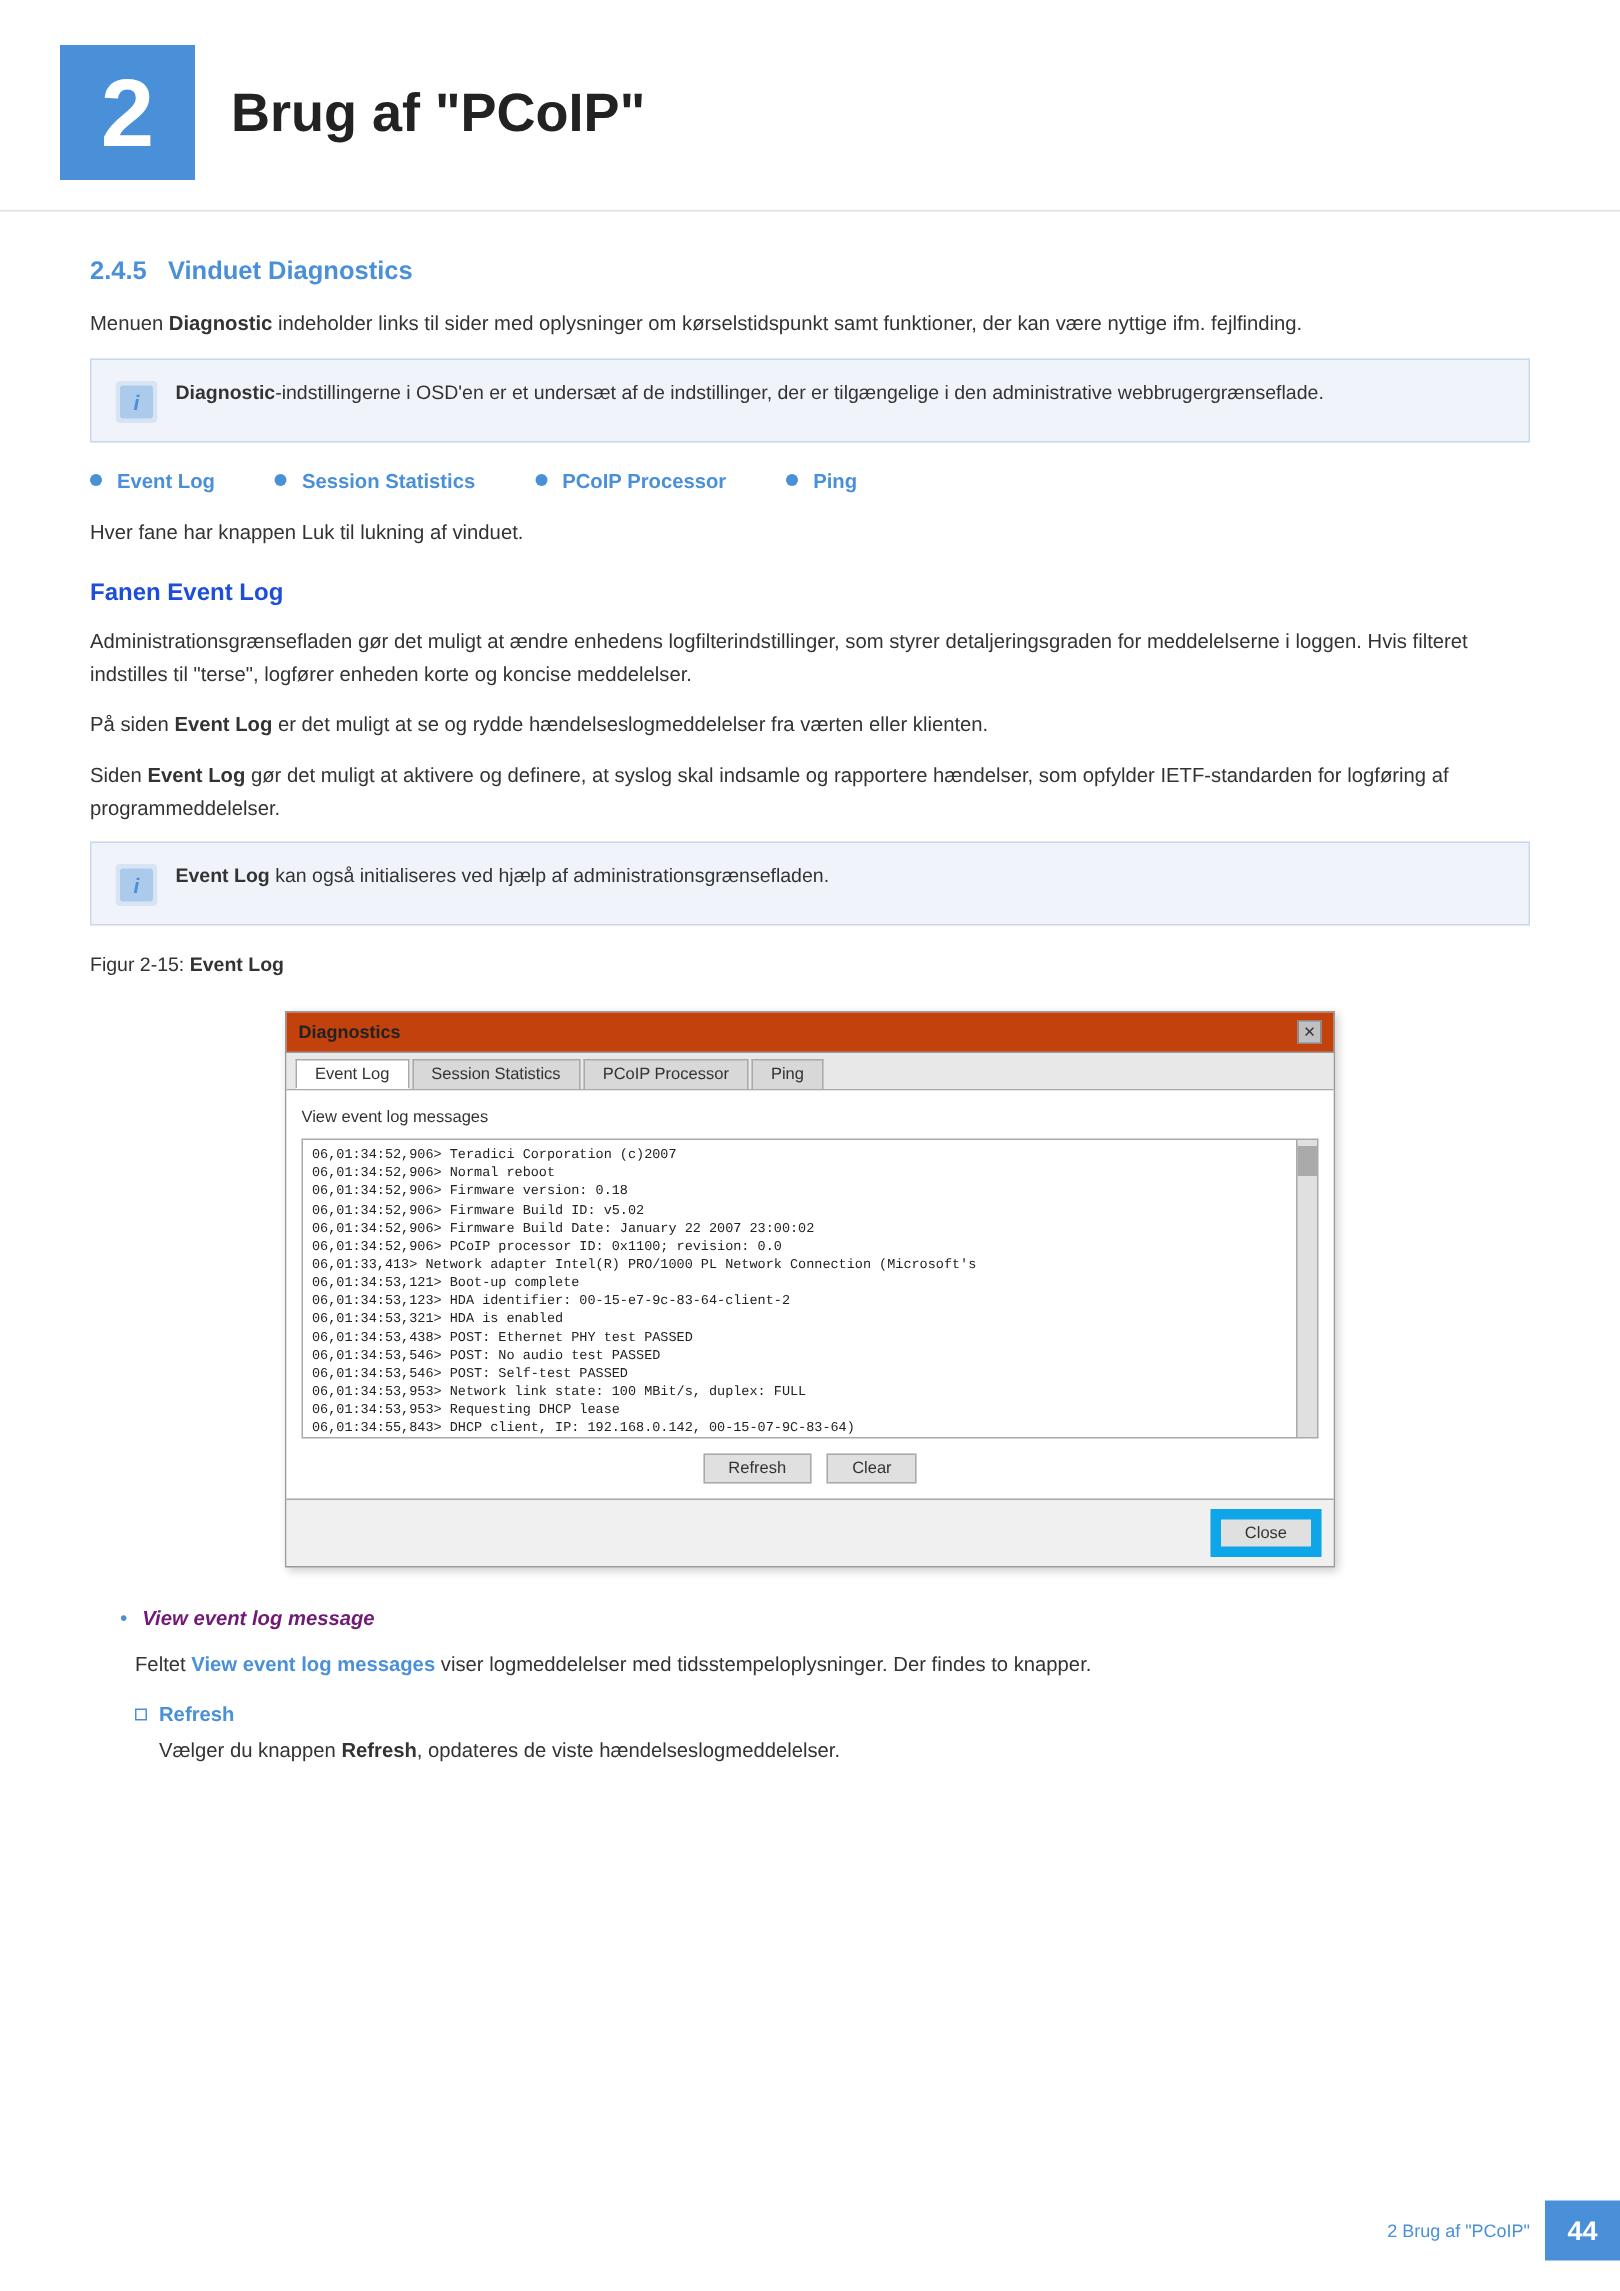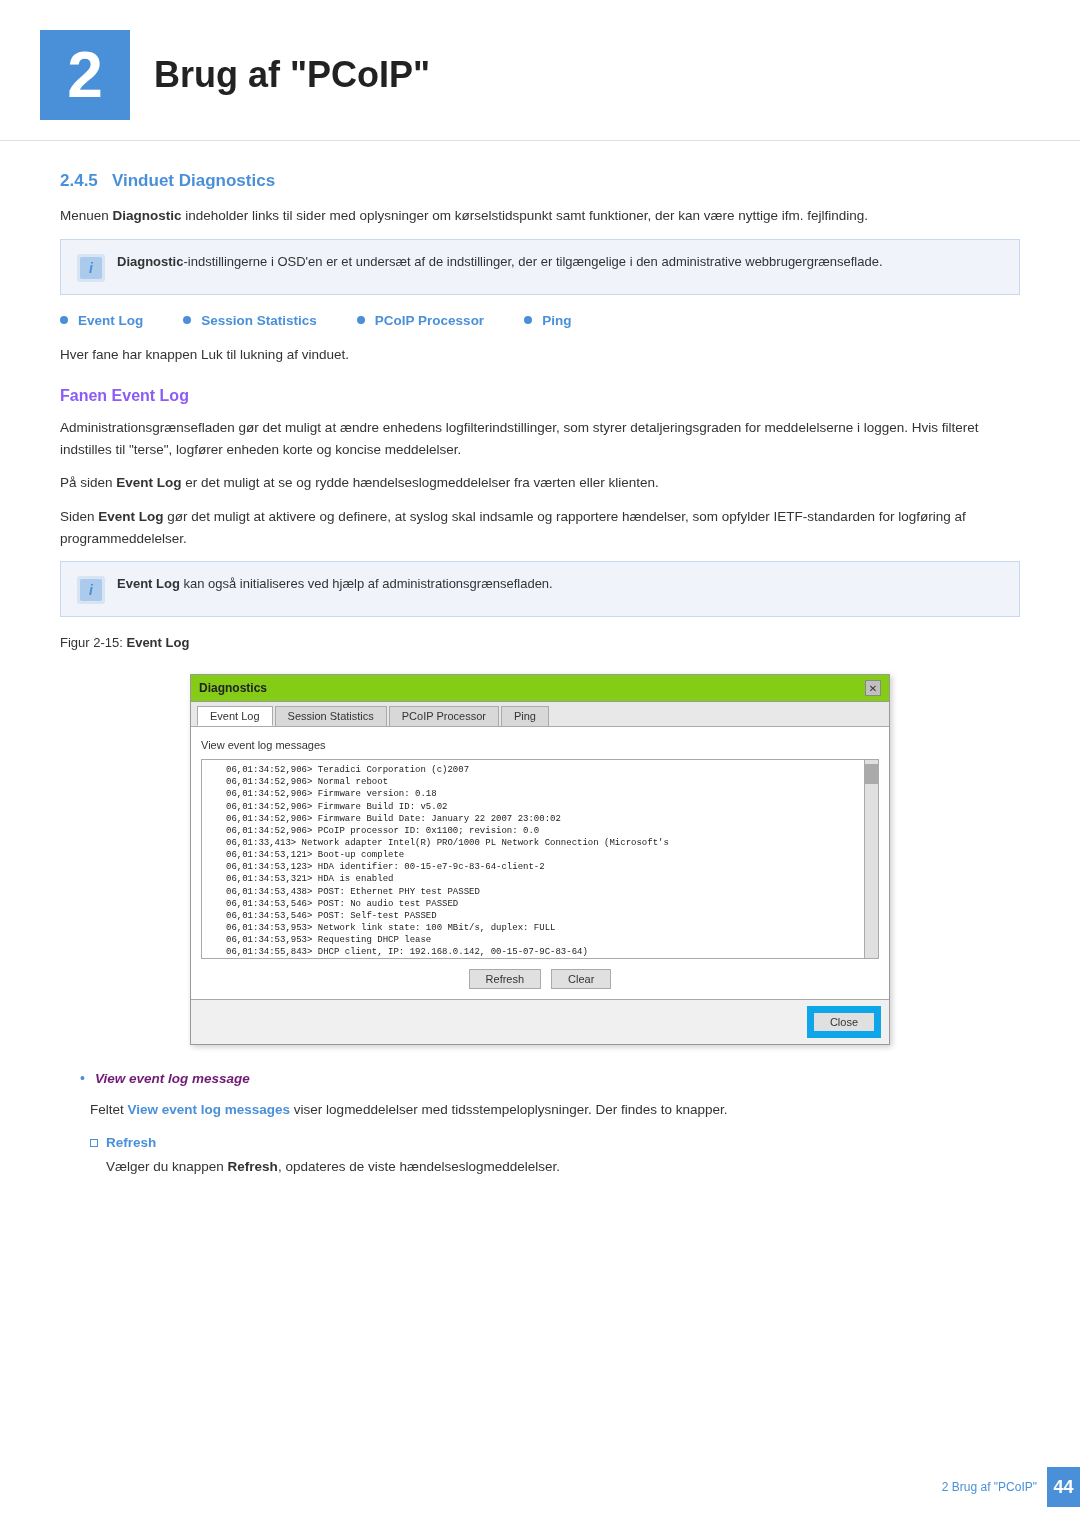--- a/index.html
+++ b/index.html
@@ -107,21 +107,21 @@
       flex-shrink: 0;
     }
     .bullet-label {
       color: #4a90d9;
       font-weight: bold;
       font-size: 13.5px;
     }
 
     
     .sub-section-heading {
-      color: #8b5cf6;
+      color: #1d4ed8;
       font-size: 16px;
       font-weight: bold;
       margin: 22px 0 12px 0;
     }
 
     
     .figure-label {
       font-size: 13px;
       color: #333;
       margin-bottom: 24px;
@@ -133,21 +133,21 @@
 
     
     .diag-window {
       border: 1px solid #999;
       background: #f0f0f0;
       width: 700px;
       margin: 0 auto 24px auto;
       box-shadow: 2px 2px 6px rgba(0,0,0,0.2);
     }
     .diag-titlebar {
-      background: #84cc16;
+      background: #c2410c;
       display: flex;
       align-items: center;
       justify-content: space-between;
       padding: 5px 8px;
       border-bottom: 1px solid #999;
     }
     .diag-title-text {
       font-size: 12px;
       font-weight: bold;
       color: #222;
@@ -192,21 +192,21 @@
     .diag-view-label {
       font-size: 11px;
       color: #333;
       margin-bottom: 8px;
     }
     .diag-log-area {
       background: #ffffff;
       border: 1px solid #aaa;
       height: 200px;
       overflow: hidden;
-      padding: 4px 24px;
+      padding: 4px 6px;
       font-size: 9px;
       font-family: 'Courier New', Courier, monospace;
       color: #222;
       line-height: 1.35;
       position: relative;
     }
     .diag-log-scrollbar {
       position: absolute;
       right: 0;
       top: 0;
@@ -311,21 +311,21 @@
       display: flex;
       align-items: center;
       justify-content: flex-end;
       padding: 0 0 0 0;
     }
     .footer-page-box {
       background: #4a90d9;
       color: white;
       font-size: 18px;
       font-weight: bold;
-      width: 33px;
+      width: 50px;
       height: 40px;
       display: flex;
       align-items: center;
       justify-content: center;
     }
     .footer-chapter-text {
       font-size: 12px;
       color: #4a90d9;
       margin-right: 10px;
     }

